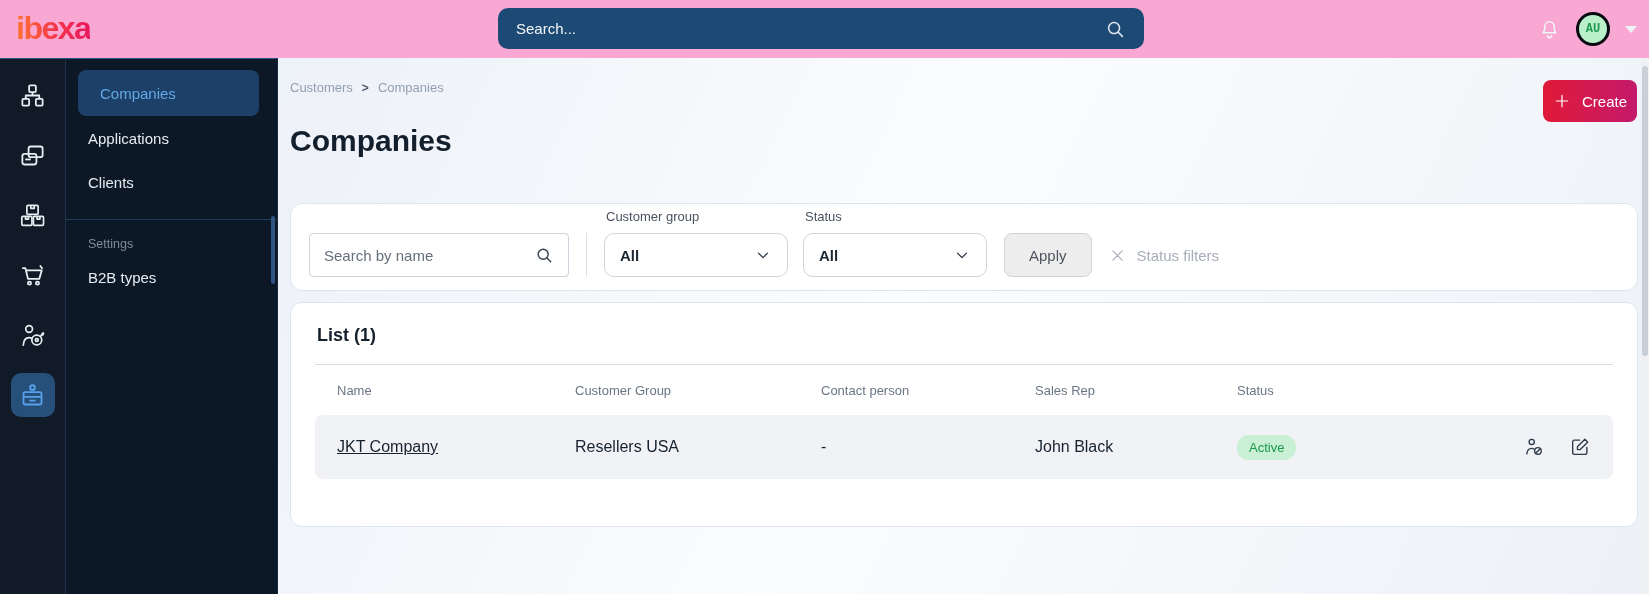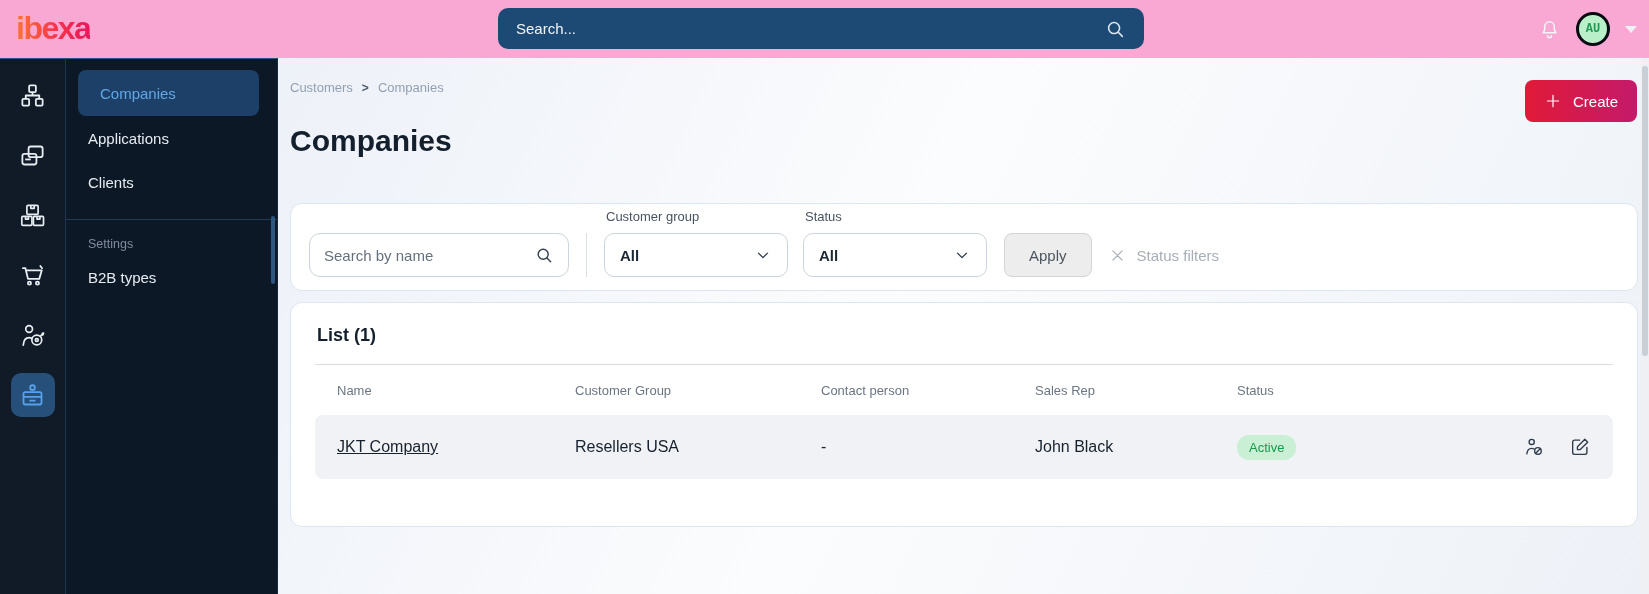--- a/index.html
+++ b/index.html
@@ -45,31 +45,31 @@
   .side-thumb { position:absolute; right:2px; top:157px; width:4px; height:68px; background:#2c567f;
                 border-radius:2px; }
 
   
   .main { position:absolute; left:278px; top:58px; width:1371px; height:536px;
           background:linear-gradient(115deg,#edf1f8 0%,#fbfcfd 45%,#edf1f7 100%); }
   .breadcrumb { position:absolute; left:12px; top:22px; font-size:13px; color:#939faf;
                 display:flex; align-items:center; gap:9px; }
   .breadcrumb .sep { color:#4d596a; font-weight:700; font-size:12px; }
   .breadcrumb .bc-link { cursor:pointer; }
-  .create-btn { position:absolute; right:12px; top:22px; height:42px; padding:0 19px; border:none;
+  .create-btn { position:absolute; right:12px; top:22px; height:42px; padding:0 10px; border:none;
                 border-radius:8px; background:linear-gradient(90deg,#e01a38,#c41a6b); color:#fff;
                 font-size:15px; font-family:inherit; display:flex; align-items:center; gap:11px; cursor:pointer; }
   .create-btn svg { width:18px; height:18px; }
   .page-title { position:absolute; left:12px; top:66px; font-size:30px; font-weight:700; color:#131f2c; }
 
   
   .filters-panel { position:absolute; left:12px; top:145px; width:1348px; height:88px; background:#fff;
                    border:1px solid #dde6f0; border-radius:12px; display:flex; align-items:flex-end;
                    padding:10px 18px 13px; gap:15px; }
-  .name-search { width:260px; height:44px; border:1px solid #ccd4dd; border-radius:11px; display:flex;
+  .name-search { width:260px; height:44px; border:1px solid #ccd4dd; border-radius:4px; display:flex;
                  align-items:center; padding:0 14px; gap:8px; background:#fff; }
   .name-search input { flex:1; border:none; outline:none; font-size:15px; color:#2b3543; font-family:inherit; }
   .name-search input::placeholder { color:#66707d; opacity:1; }
   .name-search svg { width:20px; height:20px; color:#333f4d; flex:0 0 auto; cursor:pointer; }
   .vsep { width:1px; height:44px; background:#dbe0e7; margin:0 2px; }
   .sel-group { display:flex; flex-direction:column; }
   .sel-label { font-size:13px; color:#49535f; margin:0 0 9px 2px; }
   .select { width:184px; height:44px; border:1px solid #ccd4dd; border-radius:10px; display:flex;
             align-items:center; justify-content:space-between; padding:0 15px; font-size:15px;
             font-weight:700; color:#1b2733; background:#fff; cursor:pointer; }

